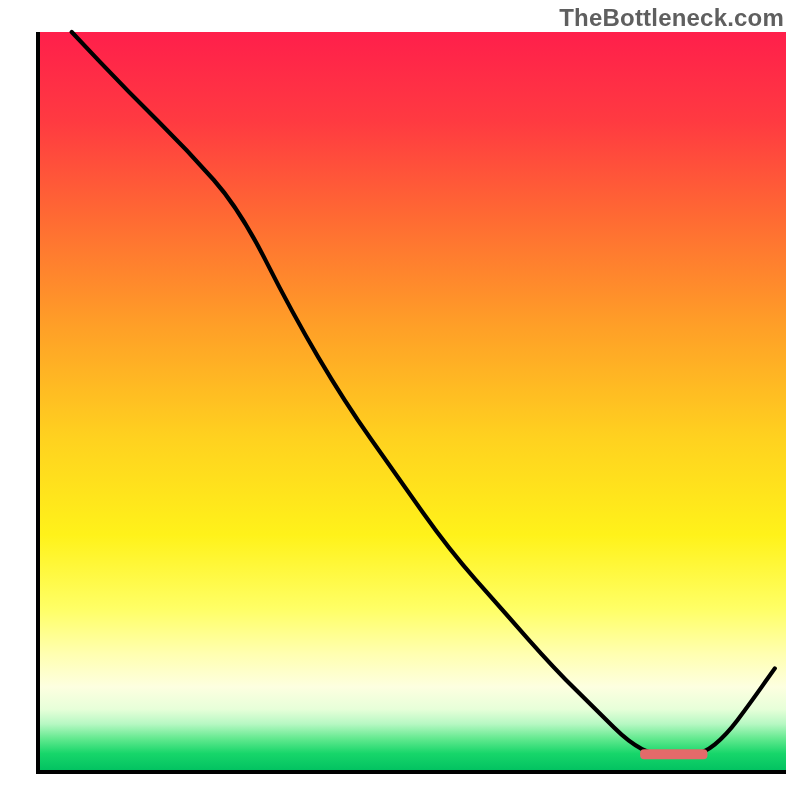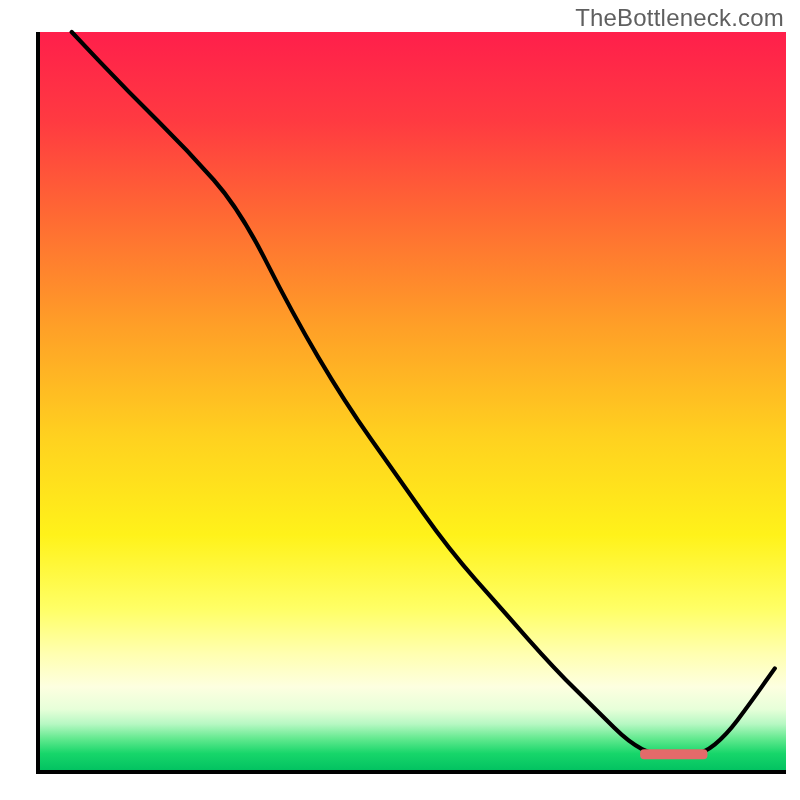--- a/index.html
+++ b/index.html
@@ -13,21 +13,21 @@
   .frame {
     position: relative;
     width: 800px;
     height: 800px;
   }
   .watermark {
     position: absolute;
     top: 4px;
     right: 16px;
     font-size: 24px;
-    font-weight: 400;
+    font-weight: 700;
     color: #5f5f5f;
     letter-spacing: 0.2px;
   }
   svg {
     position: absolute;
     top: 0;
     left: 0;
   }
 </style>
 </head>

